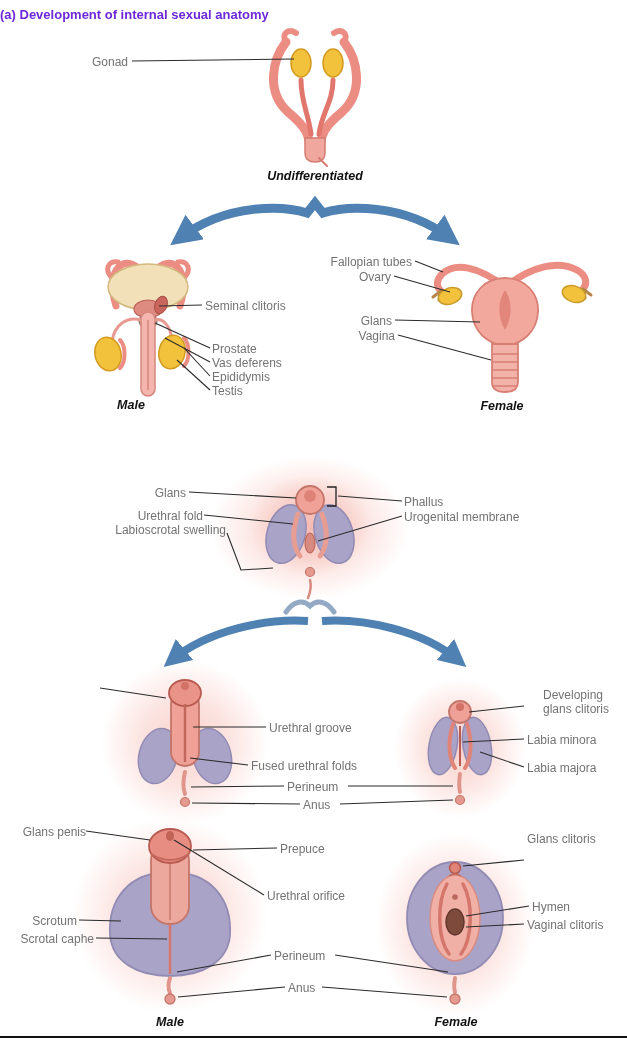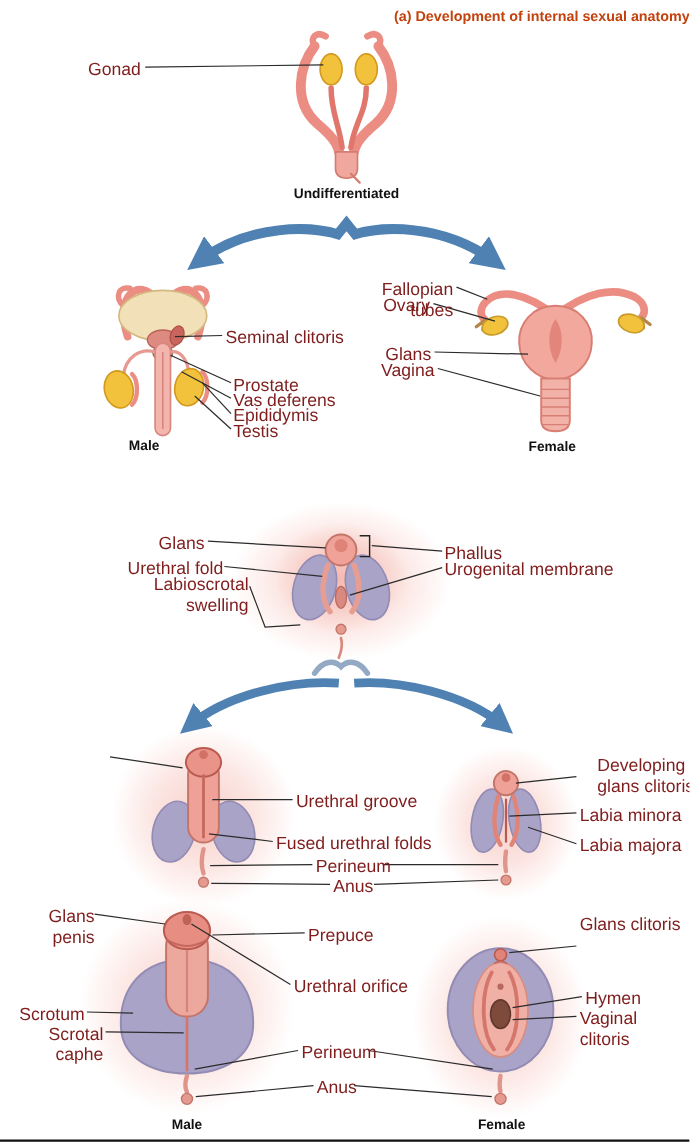--- a/index.html
+++ b/index.html
@@ -4,27 +4,27 @@
 <style>
   * { margin:0; padding:0; box-sizing:border-box; }
   html,body { background:#ffffff; }
   body { font-family:"Liberation Sans", sans-serif; }
   .canvas {
     position:relative; width:627px; height:1039px;
     background:#ffffff; overflow:hidden;
   }
   .canvas > svg { position:absolute; left:0; top:0; }
   .lbl {
-    position:absolute; font-size:16px; color:#7f1d1d; line-height:1.18;
+    position:absolute; font-size:12px; color:#737373; line-height:1.18;
     white-space:normal;
   }
   .lbl.bold { font-weight:bold; font-size:12.5px; color:#111; }
-  .lbl.center { text-align:center; }
+  .lbl.center { text-align:center;font-style:italic; }
   .lbl.right  { text-align:right; }
-  .title { position:absolute; font-weight:bold; font-size:13px; color:#c2410c; text-align:right; }
+  .title { position:absolute; font-weight:bold; font-size:13px; color:#6d28d9; text-align:left; }
 </style>
 </head>
 <body>
 
 <div class="canvas">
 
   <svg width="627" height="1039" viewBox="0 0 627 1039">
     <defs>
       <radialGradient id="glow">
         <stop offset="0%" stop-color="#f3a99e" stop-opacity="0.55"></stop>

